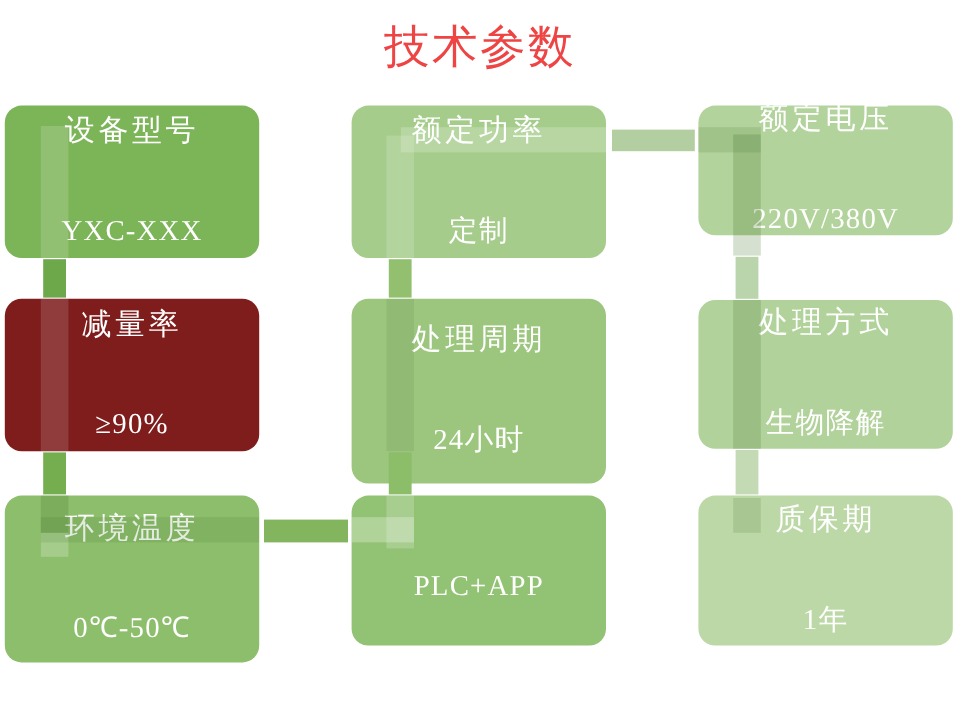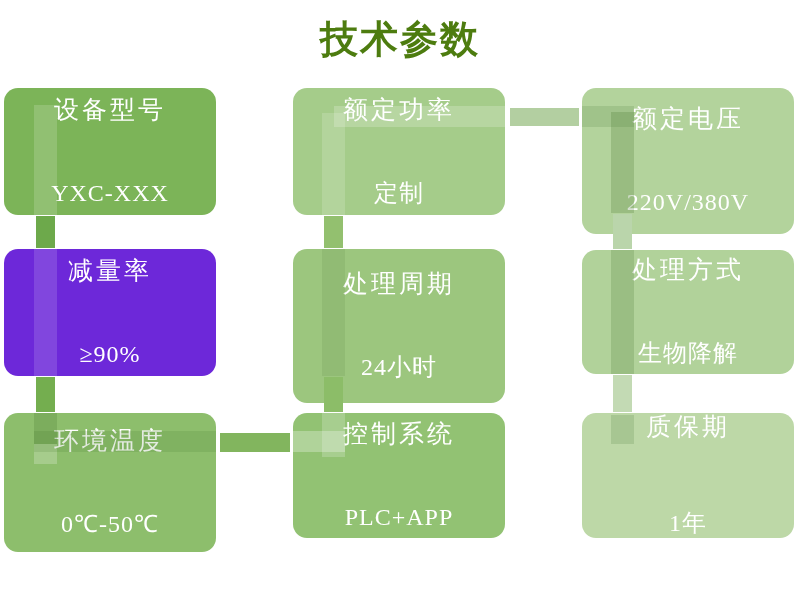--- a/index.html
+++ b/index.html
@@ -11,50 +11,50 @@
     overflow: hidden;
     font-family: "Liberation Sans", sans-serif;
   }
   .title {
     position: absolute;
     top: 14px;
     left: 0;
     width: 800px;
     text-align: center;
     font-size: 38px;
-    font-weight: bold;
+    font-weight: normal;
     letter-spacing: 2px;
-    color: #4d7c0f;
+    color: #ef4444;
     font-family: "DejaVu Sans", sans-serif;
   }
   .card {
     position: absolute;
     width: 212px;
     border-radius: 14px;
     color: #ffffff;
     display: flex;
     flex-direction: column;
     align-items: center;
     justify-content: center;
     row-gap: 27px;
     text-align: center;
     font-family: "Liberation Serif", serif;
   }
   .card .label { font-size: 25px; letter-spacing: 3px; line-height: 1.15; }
   .card .value { font-size: 24px; letter-spacing: 1px; line-height: 1.15; margin-top: 28px; }
 
   .c1 { left: 4px;   top: 88px;  height: 127px; background: #7CB458; }
   .c2 { left: 293px; top: 88px;  height: 127px; background: #A5CC8A; }
-  .c3 { left: 582px; top: 88px;  height: 146px; background: #B3D39C; }
-  .c4 { left: 4px;   top: 249px; height: 127px; background: #6d28d9; }
+  .c3 { left: 582px; top: 88px;  height: 108px; background: #B3D39C; }
+  .c4 { left: 4px;   top: 249px; height: 127px; background: #7f1d1d; }
   .c5 { left: 293px; top: 249px; height: 154px; background: #9CC67E; }
   .c6 { left: 582px; top: 250px; height: 124px; background: #B1D29A; }
   .c7 { left: 4px;   top: 413px; height: 139px; background: #8DBE6C; }
   .c8 { left: 293px; top: 413px; height: 125px; background: #92C273; }
-  .c9 { left: 582px; top: 413px; height: 125px; background: #BDD8A7; justify-content: space-between; }
+  .c9 { left: 582px; top: 413px; height: 125px; background: #BDD8A7; }
 
   .bar { position: absolute; }
 
   
   .lv-c1  { left: 34px;  top: 105px; width: 23px; height: 110px; background: rgba(255,255,255,0.16); }
   .lv-g14 { left: 36px;  top: 216px; width: 19px; height: 32px;  background: #6DA94B; }
   .lv-c4  { left: 34px;  top: 249px; width: 23px; height: 127px; background: rgba(255,255,255,0.14); }
   .lv-g47 { left: 36px;  top: 377px; width: 19px; height: 35px;  background: #74AE4F; }
   .lv-c7  { left: 34px;  top: 413px; width: 23px; height: 31px;  background: rgba(50,100,25,0.18); }
   .lv-cap { left: 34px;  top: 444px; width: 23px; height: 20px;  background: rgba(255,255,255,0.22); }
@@ -112,21 +112,20 @@
   </div>
   <div class="card c6">
     <span class="label">处理方式</span>
     <span class="value">生物降解</span>
   </div>
   <div class="card c7">
     <span class="label">环境温度</span>
     <span class="value">0℃-50℃</span>
   </div>
   <div class="card c8">
-    <span class="label">控制系统</span>
     <span class="value">PLC+APP</span>
   </div>
   <div class="card c9">
     <span class="label">质保期</span>
     <span class="value">1年</span>
   </div>
 
   <div class="bar lv-c1"></div>
   <div class="bar lv-g14"></div>
   <div class="bar lv-c4"></div>

